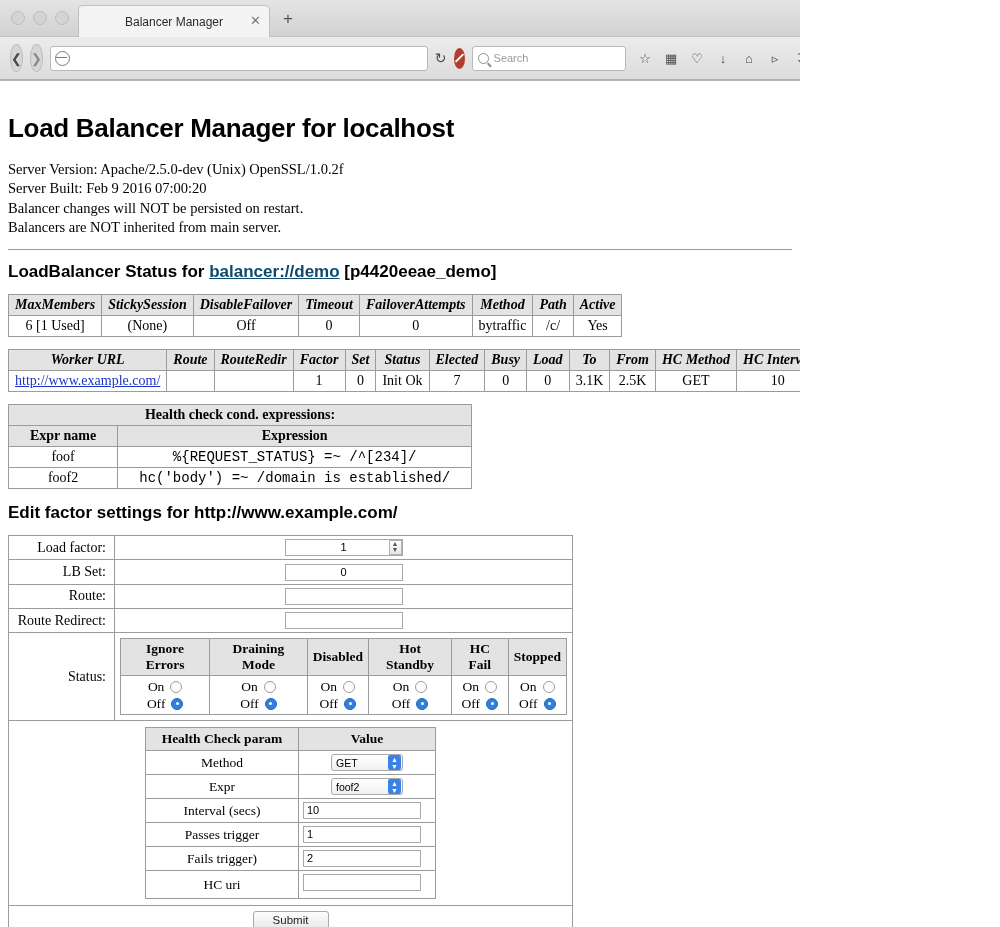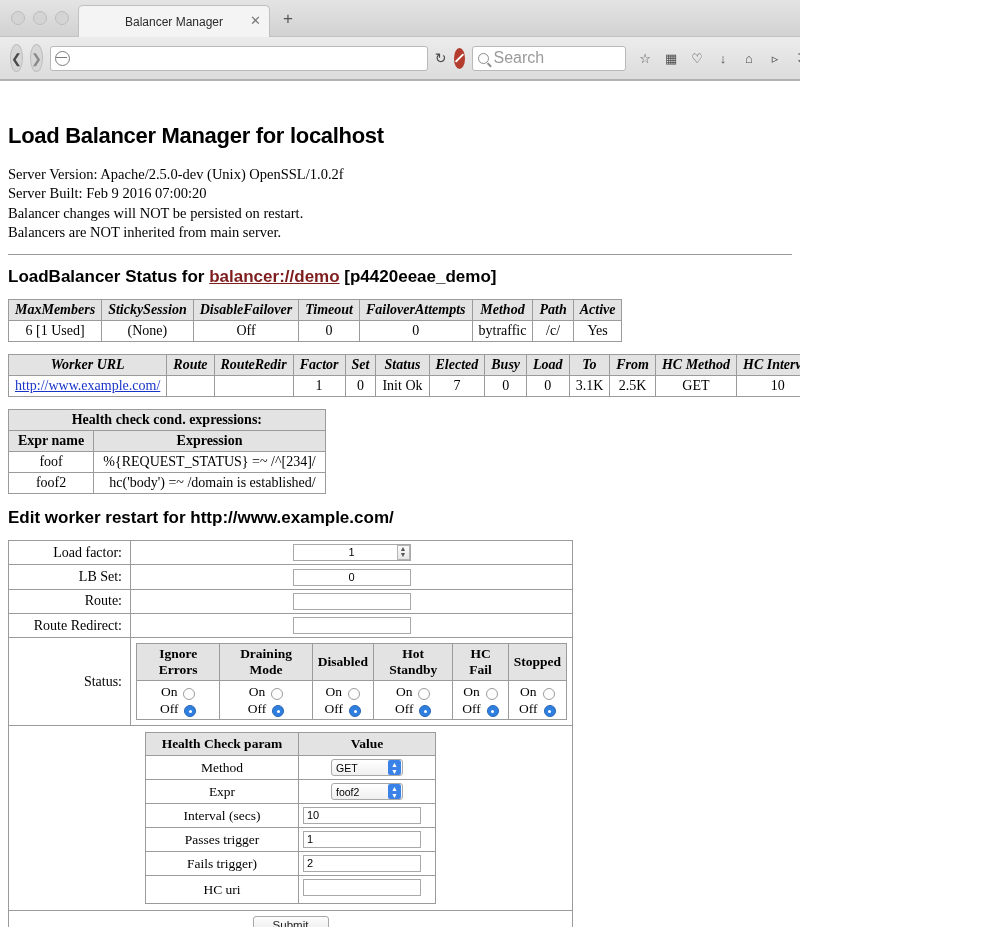--- a/index.html
+++ b/index.html
@@ -137,21 +137,21 @@
   }
   .searchbar {
     flex: 0 0 142px;
     height: 23px;
     background: #ffffff;
     border: 1px solid #b9b9b9;
     border-radius: 3px;
     display: flex;
     align-items: center;
     padding: 0 5px;
-    font-size: 16px;
+    font-size: 11px;
     color: #9a9a9a;
     gap: 5px;
   }
   .mag {
     width: 9px; height: 9px;
     border: 1.5px solid #8d8d8d;
     border-radius: 50%;
     position: relative;
     flex: none;
   }
@@ -190,44 +190,44 @@
   }
 
   
   .content {
     padding: 14px 8px 0 8px;
     font-family: "Liberation Serif", serif;
     color: #000;
   }
   h1.page-title {
     font-family: "Liberation Sans", sans-serif;
-    font-size: 22px;
+    font-size: 26px;
     font-weight: bold;
-    margin: 28px 0 16px 0;
+    margin: 18px 0 16px 0;
     letter-spacing: -0.3px;
   }
   .serverinfo {
     font-size: 14.5px;
     line-height: 1.33;
     margin-bottom: 12px;
     font-family: "Liberation Serif", serif;
   }
   hr.rule {
     border: none;
     border-top: 1px solid #9a9a9a;
     margin: 12px 0 12px 0;
   }
   h3.section {
     font-family: "Liberation Sans", sans-serif;
     font-size: 17px;
     font-weight: bold;
     margin: 0 0 12px 0;
   }
   h3.section a {
-    color: #7f1d1d;
+    color: #0c4a6e;
     text-decoration: underline;
   }
   h3.edit {
     font-family: "Liberation Sans", sans-serif;
     font-size: 17px;
     font-weight: bold;
     margin: 14px 0 12px 0;
   }
 
   table.grid {
@@ -257,36 +257,36 @@
   }
 
   table.hc {
     border-collapse: collapse;
     font-family: "Liberation Serif", serif;
     font-size: 14px;
     margin-bottom: 12px;
   }
   table.hc th, table.hc td {
     border: 1px solid #9b9b9b;
-    padding: 2px 9px;
+    padding: 2px 21px;
   }
   table.hc th { background: #e3e3e3; font-weight: bold; text-align: center; }
   table.hc td.name { text-align: center; }
-  table.hc td.expr { text-align: right; }
+  table.hc td.expr { text-align: center; font-family: Liberation Mono, monospace; }
 
   
   table.form {
     border-collapse: collapse;
     font-family: "Liberation Serif", serif;
     font-size: 14px;
     width: 565px;
   }
   table.form > tbody > tr > td {
     border: 1px solid #9b9b9b;
-    padding: 3px 16px;
+    padding: 3px 0;
   }
   td.flabel {
     width: 97px;
     text-align: right;
     padding-right: 8px !important;
     white-space: nowrap;
   }
   .txtinput {
     width: 118px;
     height: 17px;
@@ -327,21 +327,21 @@
     font-size: 13.5px;
   }
   table.status th, table.status td {
     border: 1px solid #9b9b9b;
     padding: 2px 5px;
     text-align: center;
   }
   table.status th { background: #e3e3e3; font-weight: bold; }
   .radioline {
     display: flex;
-    align-items: flex-end;
+    align-items: center;
     justify-content: center;
     gap: 6px;
     line-height: 17px;
   }
   .radio {
     width: 12px; height: 12px;
     border-radius: 50%;
     border: 1px solid #9c9c9c;
     background: #fdfdfd;
     display: inline-block;
@@ -587,21 +587,21 @@
           <td class="name">foof</td>
           <td class="expr">%{REQUEST_STATUS} =~ /^[234]/</td>
         </tr>
         <tr>
           <td class="name">foof2</td>
           <td class="expr">hc('body') =~ /domain is established/</td>
         </tr>
       </tbody>
     </table>
 
-    <h3 class="edit">Edit worker restart for http://www.example.com/</h3>
+    <h3 class="edit">Edit factor settings for http://www.example.com/</h3>
 
     <table class="form">
       <tbody>
         <tr>
           <td class="flabel">Load factor:</td>
           <td class="cellcenter">
             <span class="spinner">
               <span class="txtinput">1</span>
               <span class="spin-btns">▲<br>▼</span>
             </span>

